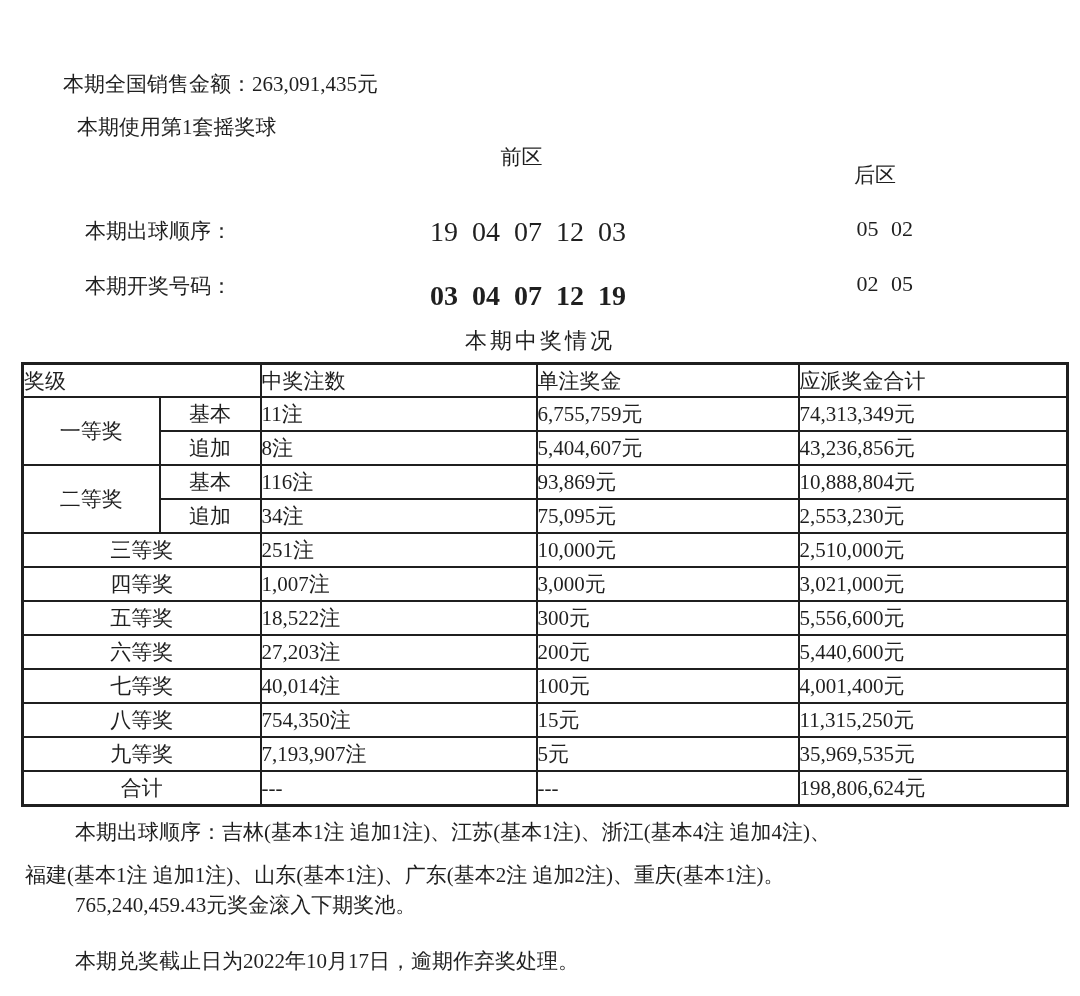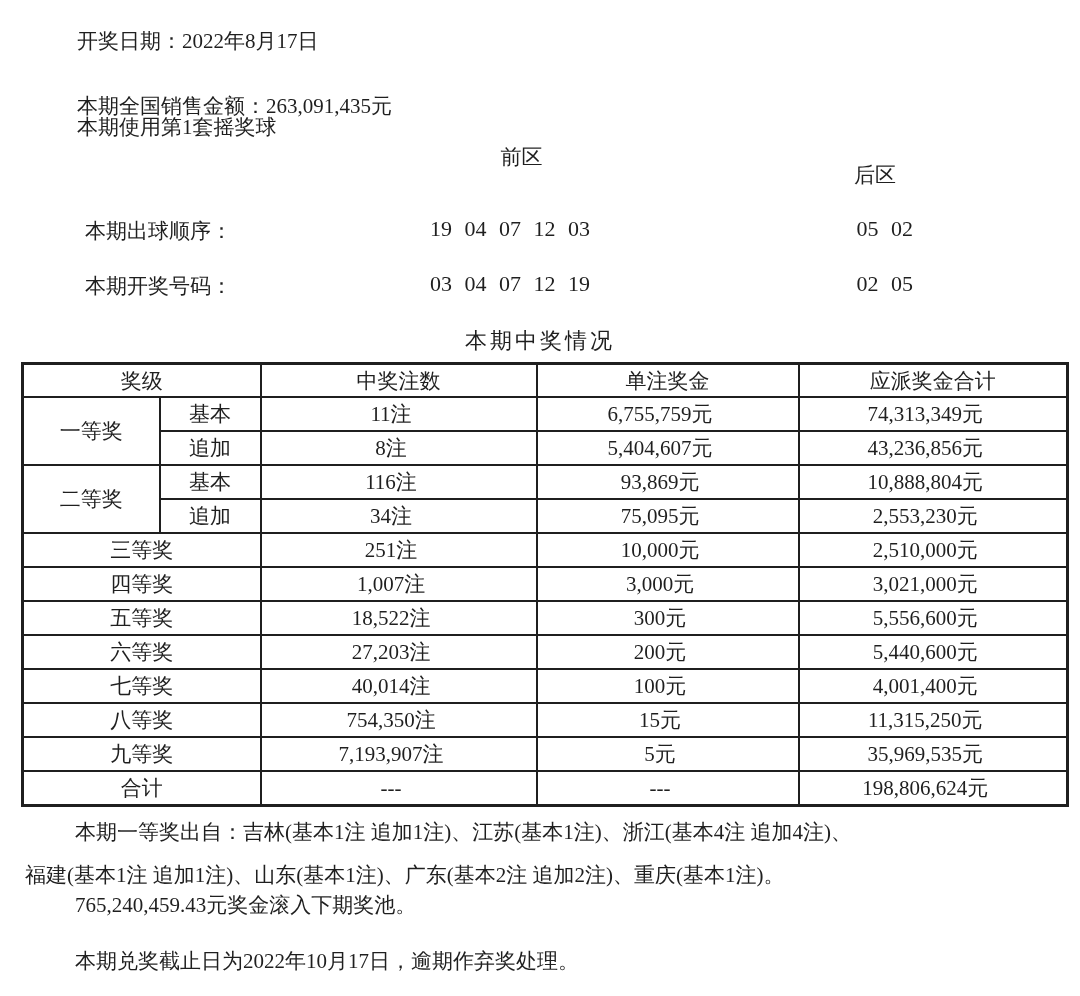--- a/index.html
+++ b/index.html
@@ -8,68 +8,67 @@
     width:1080px;height:996px;
     background:#ffffff;
     color:#1f1f1f;
     font-family:"Liberation Serif","DejaVu Serif",serif;
     overflow:hidden;
   }
   .abs{position:absolute;white-space:nowrap;}
   .intro-line{font-size:21px;line-height:26px;}
   .zone-label{font-size:21px;text-align:center;}
   .row-label{font-size:21px;}
-  .nums{font-size:22px;word-spacing:7px;text-align:left;}
+  .nums{font-size:28px;word-spacing:7px;text-align:left;}
   .nums-back{font-size:22px;word-spacing:7px;text-align:right;}
   .tbl-title{
     left:0;top:326px;width:1080px;
     text-align:center;font-size:22px;letter-spacing:3px;
   }
   table.prize{
     position:absolute;left:21px;top:362px;
     width:1045px;
     border-collapse:collapse;table-layout:fixed;
     border:3px solid #1f1f1f;
   }
   table.prize td{
     border:2px solid #1f1f1f;
     font-size:21px;
     height:32px;
     padding:0;
     overflow:hidden;
     font-family:"Liberation Serif","DejaVu Serif",serif;
   }
-  table.prize tr.head td{height:31px;text-align:center;}
+  table.prize tr.head td{height:31px;text-align:left;}
   td.c{text-align:center;}
-  td.r{text-align:center;padding-right:15px !important;}
+  td.r{text-align:left;padding-right:15px !important;}
   .para{
     position:absolute;left:25px;width:1032px;
     font-size:21px;line-height:43px;
     white-space:normal;
   }
   .indent{text-indent:50px;}
 </style>
 </head>
 <body>
 
 <div class="page">
 
-  <div class="abs intro-line" style="left:77px;top:28px;">开奖日期：2022年8月17日</div>
-  <div class="abs intro-line" style="left:77px;top:71px;margin-top:22px;">本期全国销售金额：263,091,435元</div>
+  <div class="abs intro-line" style="left:63px;top:71px;">本期全国销售金额：263,091,435元</div>
   <div class="abs intro-line" style="left:77px;top:114px;">本期使用第1套摇奖球</div>
 
   <div class="abs zone-label" style="left:430px;top:143px;width:183px;">前区</div>
   <div class="abs zone-label" style="left:837px;top:161px;width:76px;">后区</div>
 
   <div class="abs row-label" style="left:85px;top:217px;">本期出球顺序：</div>
   <div class="abs nums" style="left:430px;top:216px;width:183px;">19 04 07 12 03</div>
   <div class="abs nums-back" style="left:837px;top:216px;width:76px;">05 02</div>
 
   <div class="abs row-label" style="left:85px;top:272px;">本期开奖号码：</div>
-  <div class="abs nums" style="left:430px;top:271px;width:183px;">03 04 07 12 19</div>
+  <div class="abs nums" style="left:430px;top:280px;width:183px;font-weight:bold;">03 04 07 12 19</div>
   <div class="abs nums-back" style="left:837px;top:271px;width:76px;">02 05</div>
 
   <div class="abs tbl-title">本期中奖情况</div>
 
   <table class="prize">
     <colgroup>
       <col style="width:137px">
         <col style="width:101px">
       <col style="width:276px">
         <col style="width:262px">
@@ -152,18 +151,18 @@
     </tr>
     <tr>
       <td class="c" colspan="2">合计</td>
       <td class="r">---</td>
       <td class="r">---</td>
       <td class="r">198,806,624元</td>
     </tr>
     </tbody>
   </table>
 
-  <div class="para indent" style="top:811px;">本期一等奖出自：吉林(基本1注 追加1注)、江苏(基本1注)、浙江(基本4注 追加4注)、</div>
+  <div class="para indent" style="top:811px;">本期出球顺序：吉林(基本1注 追加1注)、江苏(基本1注)、浙江(基本4注 追加4注)、</div>
   <div class="para" style="top:854px;">福建(基本1注 追加1注)、山东(基本1注)、广东(基本2注 追加2注)、重庆(基本1注)。</div>
   <div class="para indent" style="top:884px;">765,240,459.43元奖金滚入下期奖池。</div>
   <div class="para indent" style="top:940px;">本期兑奖截止日为2022年10月17日，逾期作弃奖处理。</div>
 
 </div>
 
 </body></html>

